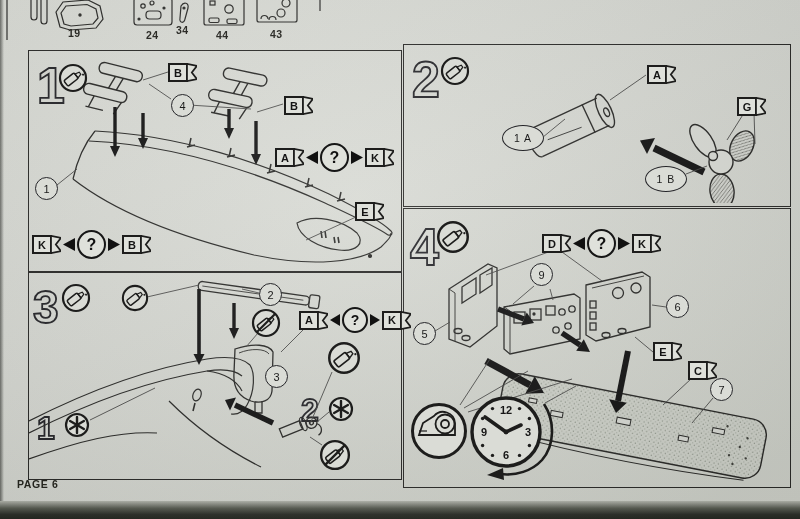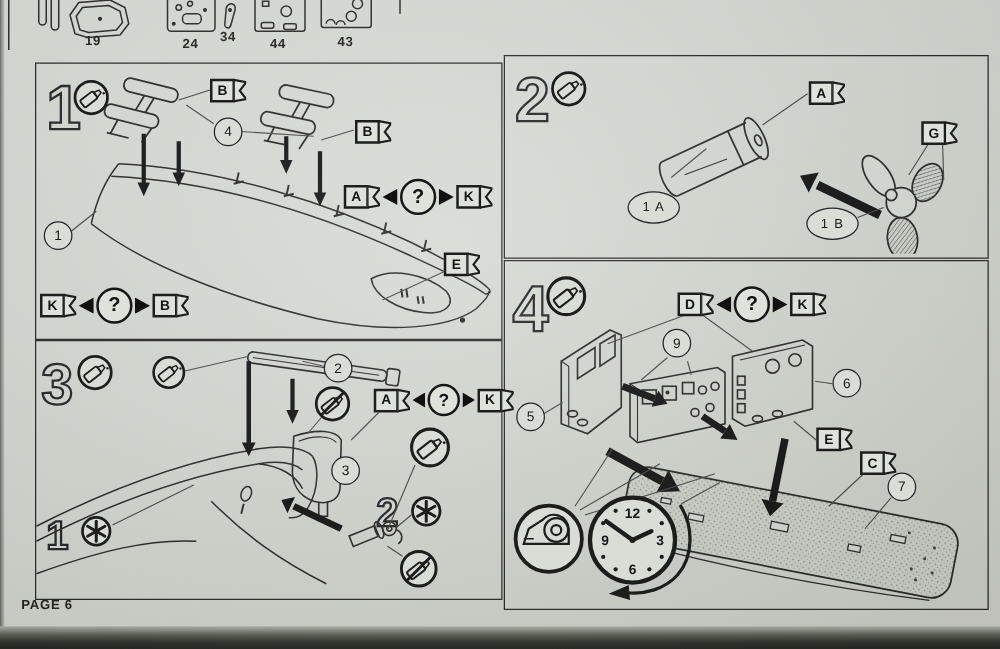--- a/index.html
+++ b/index.html
@@ -277,21 +277,21 @@
     <svg width="10" height="19" viewBox="0 0 10 19">
         <polygon points="0,.9 10,2.8 4.8,9.5 10,16.2 0,18.1" fill="#dfe1db" stroke="#1d1d1c" stroke-width="1.7"></polygon>
       </svg>
   </div>
   <div class="flag" style="left:333px;top:52px">
     <span class="box">G</span>
     <svg width="10" height="19" viewBox="0 0 10 19">
         <polygon points="0,.9 10,2.8 4.8,9.5 10,16.2 0,18.1" fill="#dfe1db" stroke="#1d1d1c" stroke-width="1.7"></polygon>
       </svg>
   </div>
-  <div class="oval" style="left:98px;top:108px">1 A</div>
+  <div class="oval" style="left:98px;top:80px">1 A</div>
   <div class="oval" style="left:241px;top:121px">1 B</div>
 </div>
 
 <div class="panel" id="p3">
   <svg class="draw" width="369" height="203" viewBox="0 0 369 203">
     <text class="outline-num" x="4" y="50" font-size="46">3</text>
     <text class="outline-num" x="8" y="166" font-size="32">1</text>
     <text class="outline-num" x="272" y="148" font-size="32">2</text>
     <g fill="none" stroke="#2a2a28" stroke-width="1.2">
       <path d="M0,148 C55,120 115,96 178,86 C198,83 214,85 221,92"></path>

